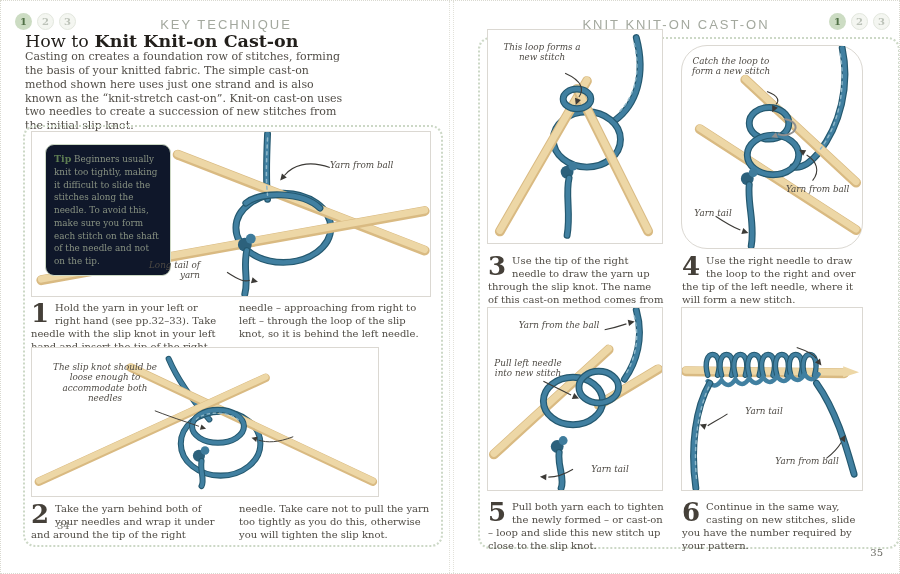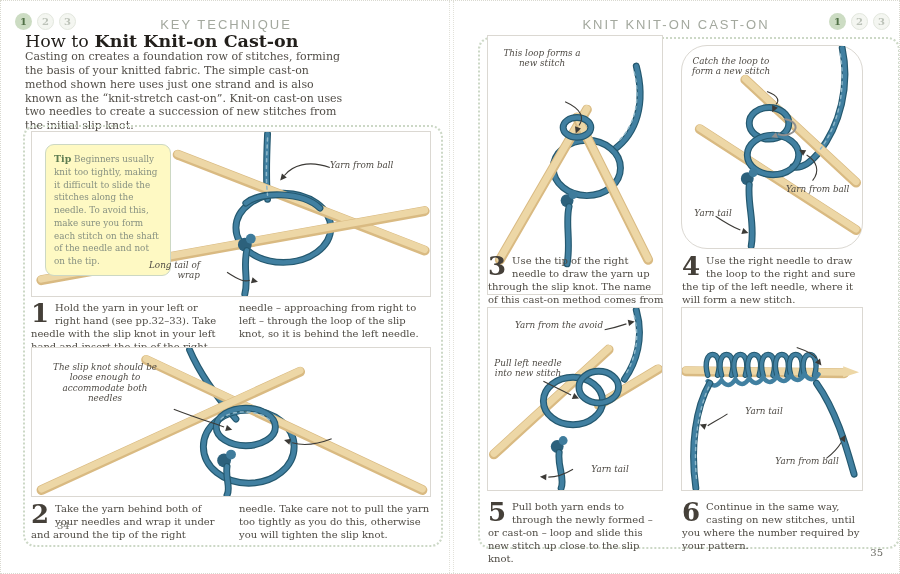--- a/index.html
+++ b/index.html
@@ -14,21 +14,21 @@
        text-align:center;line-height:17px;box-sizing:border-box;}
   .dot.active{background:#ccdcc3;color:#517046;}
   .dot.idle{background:#f4f6f1;color:#bdc3b9;border:1px solid #e3e7de;line-height:15px;}
   .title{position:absolute;left:24px;top:30px;font-size:17.5px;color:#221f1b;}
   .title b{font-weight:bold;}
   .intro{position:absolute;left:24px;top:49px;width:322px;font-size:11px;line-height:1.26;color:#514d47;}
   .dotrect{position:absolute;border:2px dotted #ccd8c6;border-radius:12px;}
   .fig{position:absolute;background:#fff;border:1px solid #dbd8d2;box-sizing:border-box;}
   .fig svg{display:block;width:100%;height:100%;}
   .ann{position:absolute;font-size:8.8px;font-style:italic;line-height:1.18;color:#4e4a44;text-align:center;}
-  .tip{position:absolute;left:13px;top:12px;width:126px;background:#fef9c3;border:1px solid #ccd8c4;
+  .tip{position:absolute;left:13px;top:12px;width:126px;background:#0f172a;border:1px solid #ccd8c4;
        border-radius:9px;padding:7px 8px;font-size:8.8px;line-height:1.45;color:#879181;box-sizing:border-box;}
   .tip b{color:#5e7d52;font-size:9.5px;}
   .step{position:absolute;font-size:10px;line-height:1.3;color:#4f4b44;}
   .step .num{float:left;font-size:26px;font-weight:bold;color:#454039;line-height:22px;margin:1px 6px 0 0;}
   .twocol{columns:2;column-gap:16px;}
   .pagenum{position:absolute;font-size:10px;color:#6b6b64;}
   
   .yd{fill:none;stroke:#24586f;stroke-width:7;stroke-linecap:round;}
   .ym{fill:none;stroke:#4180a1;stroke-width:4.6;stroke-linecap:round;}
   .yh{fill:none;stroke:#8fb8ca;stroke-width:1.5;stroke-dasharray:3 4;stroke-linecap:round;}
@@ -75,28 +75,28 @@
           <circle cx="220" cy="108" r="5" fill="#3f7c9c"></circle>
         <path class="yd" d="M216,120 C212,138 218,150 214,164"></path>
           <path class="ym" d="M216,120 C212,138 218,150 214,164"></path>
         <path class="al" d="M300,36 C278,28 262,34 254,44"></path>
         <polygon class="ah" points="0,-3.2 6.5,0 0,3.2" transform="translate(254,44) rotate(130)"></polygon>
         <path class="al" d="M196,142 C208,150 214,152 219,150"></path>
         <polygon class="ah" points="0,-3.2 6.5,0 0,3.2" transform="translate(221,150) rotate(15)"></polygon>
       </svg>
       <div class="tip"><b>Tip</b><span> Beginners usually knit too tightly, making it difficult to slide the stitches along the needle. To avoid this, make sure you form each stitch on the shaft of the needle and not on the tip.</span></div>
       <div class="ann" style="left:298px;top:28px;width:100px;text-align:left;">Yarn from ball</div>
-      <div class="ann" style="left:100px;top:128px;width:68px;text-align:right;">Long tail of wrap</div>
+      <div class="ann" style="left:100px;top:128px;width:68px;text-align:right;">Long tail of yarn</div>
     </div>
 
     <div class="step" style="left:30px;top:300px;width:400px;">
       <div class="twocol"><span class="num">1</span><span>Hold the yarn in your left or right hand (see pp.32–33). Take needle with the slip knot in your left hand and insert the tip of the right needle – approaching from right to left – through the loop of the slip knot, so it is behind the left needle.</span></div>
     </div>
 
-    <div class="fig" style="left:30px;top:346px;width:400px;height:150px;">
+    <div class="fig" style="left:30px;top:346px;width:348px;height:150px;">
       <svg viewBox="0 0 400 150">
         <path class="yd" d="M158,2 C170,30 190,55 205,72"></path>
           <path class="ym" d="M158,2 C170,30 190,55 205,72"></path>
         <ellipse class="yd" cx="218" cy="100" rx="46" ry="37"></ellipse>
           <ellipse class="ym" cx="218" cy="100" rx="46" ry="37"></ellipse>
         <line class="nd" x1="114" y1="12" x2="394" y2="144"></line>
           <line class="nm" x1="114" y1="11" x2="394" y2="143"></line>
         <line class="nd" x1="270" y1="24" x2="8" y2="144"></line>
           <line class="nm" x1="270" y1="23" x2="8" y2="143"></line>
         <ellipse class="yd" cx="215" cy="80" rx="30" ry="19"></ellipse>
@@ -124,21 +124,21 @@
   <div>
     <div class="kicker" style="left:525px;top:16px;">KNIT KNIT-ON CAST-ON</div>
     <div class="dots" style="left:828px;top:12px;">
       <div class="dot active">1</div>
       <div class="dot idle">2</div>
       <div class="dot idle">3</div>
     </div>
 
     <div class="dotrect" style="left:477px;top:36px;width:418px;height:508px;"></div>
 
-    <div class="fig" style="left:486px;top:34px;width:176px;height:260px;">
+    <div class="fig" style="left:486px;top:28px;width:176px;height:215px;">
       <svg viewBox="0 0 176 204">
         <path class="yd" d="M150,2 C160,40 150,70 128,86"></path>
           <path class="ym" d="M150,2 C160,40 150,70 128,86"></path>
         <ellipse class="yd" cx="100" cy="105" rx="34" ry="28"></ellipse>
           <ellipse class="ym" cx="100" cy="105" rx="34" ry="28"></ellipse>
         <line class="nd" x1="12" y1="198" x2="100" y2="46"></line>
           <line class="nm" x1="12" y1="197" x2="100" y2="45"></line>
         <line class="nd" x1="162" y1="198" x2="90" y2="54"></line>
           <line class="nm" x1="162" y1="197" x2="90" y2="53"></line>
         <ellipse class="yd" cx="90" cy="64" rx="14" ry="10"></ellipse>
@@ -182,21 +182,21 @@
       </svg>
       <div class="ann" style="left:6px;top:10px;width:86px;">Catch the loop to form a new stitch</div>
       <div class="ann" style="left:104px;top:138px;width:76px;text-align:left;">Yarn from ball</div>
       <div class="ann" style="left:6px;top:162px;width:50px;">Yarn tail</div>
     </div>
 
     <div class="step" style="left:487px;top:253px;width:176px;">
       <span class="num">3</span><span>Use the tip of the right needle to draw the yarn up through the slip knot. The name of this cast-on method comes from the fact that this is also the way to form a knit stitch.</span>
     </div>
     <div class="step" style="left:681px;top:253px;width:182px;">
-      <span class="num">4</span><span>Use the right needle to draw the loop to the right and sure the tip of the left needle, where it will form a new stitch.</span>
+      <span class="num">4</span><span>Use the right needle to draw the loop to the right and over the tip of the left needle, where it will form a new stitch.</span>
     </div>
 
     <div class="fig" style="left:486px;top:306px;width:176px;height:184px;">
       <svg viewBox="0 0 176 184">
         <path class="yd" d="M150,2 C158,30 150,55 138,72"></path>
           <path class="ym" d="M150,2 C158,30 150,55 138,72"></path>
         <line class="nd" x1="6" y1="148" x2="122" y2="42"></line>
           <line class="nm" x1="6" y1="147" x2="122" y2="41"></line>
         <line class="nd" x1="172" y1="62" x2="112" y2="98"></line>
           <line class="nm" x1="172" y1="61" x2="112" y2="97"></line>
@@ -209,21 +209,21 @@
           <circle cx="76" cy="134" r="4.5" fill="#3f7c9c"></circle>
         <path class="yd" d="M72,146 C70,160 78,172 74,182"></path>
           <path class="ym" d="M72,146 C70,160 78,172 74,182"></path>
         <path class="al" d="M118,22 C128,20 134,18 140,16"></path>
         <polygon class="ah" points="0,-3.2 6.5,0 0,3.2" transform="translate(142,15) rotate(-12)"></polygon>
         <path class="al" d="M56,74 C70,81 78,85 84,88"></path>
         <polygon class="ah" points="0,-3.2 6.5,0 0,3.2" transform="translate(86,89) rotate(22)"></polygon>
         <path class="al" d="M86,163 C76,169 68,171 61,171"></path>
         <polygon class="ah" points="0,-3.2 6.5,0 0,3.2" transform="translate(59,171) rotate(183)"></polygon>
       </svg>
-      <div class="ann" style="left:26px;top:12px;width:90px;">Yarn from the avoid</div>
+      <div class="ann" style="left:26px;top:12px;width:90px;">Yarn from the ball</div>
       <div class="ann" style="left:2px;top:50px;width:76px;">Pull left needle into new stitch</div>
       <div class="ann" style="left:92px;top:156px;width:60px;">Yarn tail</div>
     </div>
 
     <div class="fig" style="left:680px;top:306px;width:182px;height:184px;">
       <svg viewBox="0 0 182 184">
         <defs>
           <g id="f6s">
             <path d="M0,14 C-8,-14 18,-14 10,14" fill="none" stroke="#24586f" stroke-width="5.5" stroke-linecap="round"></path>
             <path d="M0,14 C-8,-14 18,-14 10,14" fill="none" stroke="#4180a1" stroke-width="3.4" stroke-linecap="round"></path>
@@ -251,21 +251,21 @@
         <path class="al" d="M46,107 C37,113 30,116 26,119"></path>
         <polygon class="ah" points="0,-3.2 6.5,0 0,3.2" transform="translate(24,120) rotate(200)"></polygon>
         <path class="al" d="M146,152 C154,146 158,141 161,136"></path>
         <polygon class="ah" points="0,-3.2 6.5,0 0,3.2" transform="translate(162,134) rotate(-58)"></polygon>
       </svg>
       <div class="ann" style="left:52px;top:98px;width:60px;">Yarn tail</div>
       <div class="ann" style="left:84px;top:148px;width:82px;">Yarn from ball</div>
     </div>
 
     <div class="step" style="left:487px;top:499px;width:176px;">
-      <span class="num">5</span><span>Pull both yarn ends to through the newly formed – or cast-on – loop and slide this new stitch up close to the slip knot.</span>
+      <span class="num">5</span><span>Pull both yarn each to tighten the newly formed – or cast-on – loop and slide this new stitch up close to the slip knot.</span>
     </div>
     <div class="step" style="left:681px;top:499px;width:182px;">
-      <span class="num">6</span><span>Continue in the same way, casting on new stitches, until you where the number required by your pattern.</span>
+      <span class="num">6</span><span>Continue in the same way, casting on new stitches, slide you have the number required by your pattern.</span>
     </div>
 
     <div class="pagenum" style="left:860px;top:546px;width:22px;text-align:right;">35</div>
   </div>
 </div>
 
 </body></html>

